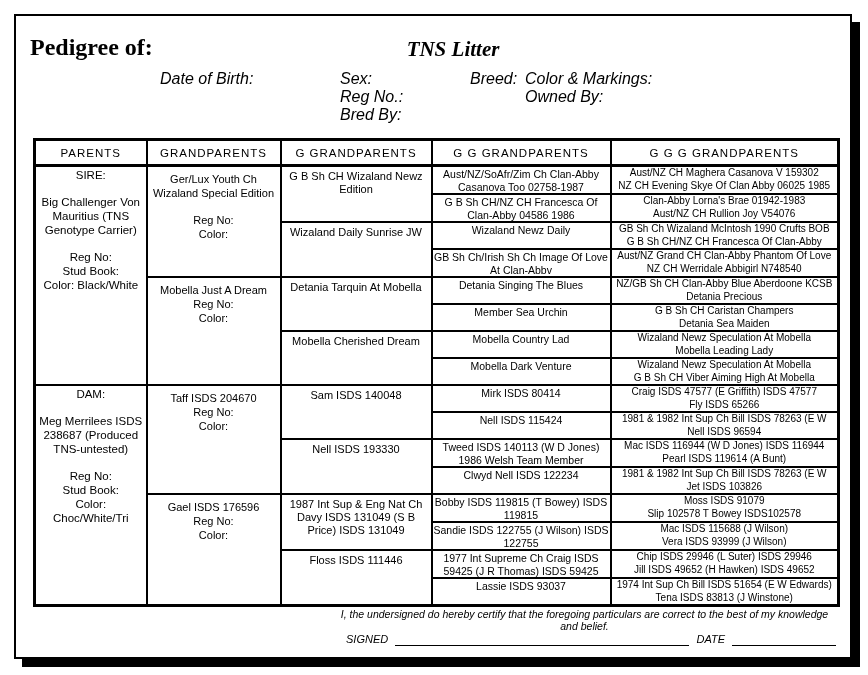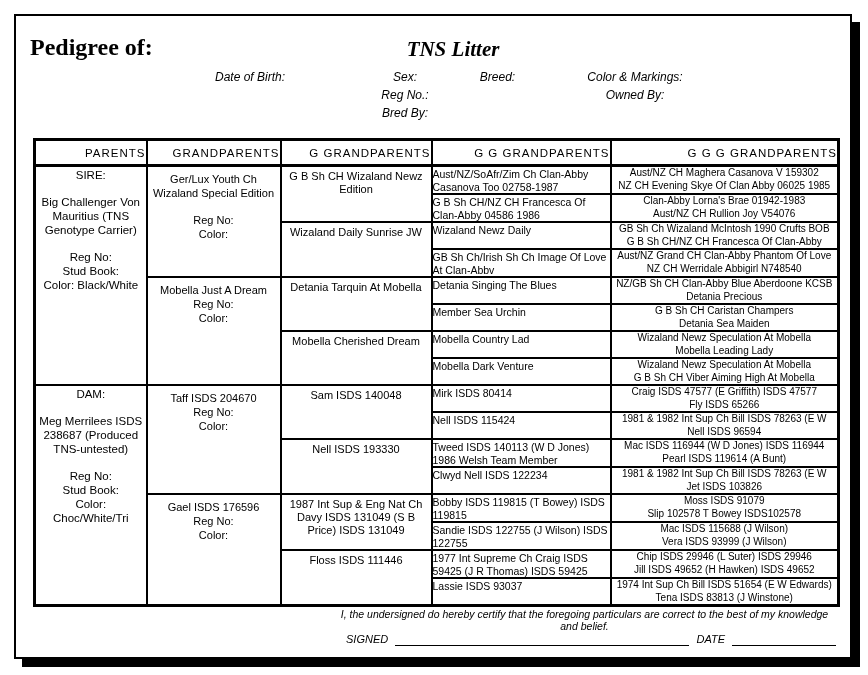--- a/index.html
+++ b/index.html
@@ -8,38 +8,38 @@
   .frame{position:absolute;left:14px;top:14px;width:834px;height:641px;border:2px solid #000;
          background:#fff;box-shadow:8px 8px 0 #000;}
 
   
   .title-label{position:absolute;left:14px;top:18px;font-family:"Liberation Serif",serif;
                font-weight:bold;font-size:24px;}
   .title-value{position:absolute;left:20px;top:21px;width:834px;text-align:center;
                font-family:"Liberation Serif",serif;font-style:italic;font-weight:bold;font-size:21px;}
   .info{position:absolute;left:144px;top:54px;display:grid;
         grid-template-columns:180px 130px 55px 220px;grid-auto-rows:18px;
-        font-size:12px;font-style:italic;text-align:center;}
+        font-size:16px;font-style:italic;}
   .info .val{font-style:normal;}
 
   
   table.pedigree{position:absolute;left:17px;top:122px;width:804px;border-collapse:collapse;
                  table-layout:fixed;border:3px solid #000;}
   .pedigree th,.pedigree td{border:2px solid #000;padding:0;}
   .pedigree th{height:23px;font-weight:normal;font-size:11.5px;letter-spacing:1px;
-               border-bottom:3px solid #000;text-align:right;}
+               border-bottom:3px solid #000;}
   .pedigree tr.leaf{height:27px;}
   td.c1{vertical-align:top;text-align:center;font-size:11.5px;line-height:14px;padding:1px 2px;}
   td.c1 .role{text-align:center;}
   td.c1 .pname{margin-top:13px;}
   td.c1 .pdetails{margin-top:13px;}
   td.c2{vertical-align:top;text-align:center;font-size:11px;line-height:14px;padding-top:5px;}
   td.c2 .mb{margin-bottom:13px;}
   td.c3{vertical-align:top;text-align:center;font-size:11px;line-height:13px;padding-top:3px;}
-  td.c4{vertical-align:top;font-size:10.5px;line-height:12.5px;padding-top:1px;}
+  td.c4{vertical-align:top;text-align:center;font-size:10.5px;line-height:12.5px;padding-top:1px;}
   td.c5{vertical-align:top;text-align:center;font-size:10px;line-height:12.5px;padding:0 2px;}
   td.c5 div{white-space:nowrap;overflow:hidden;}
 
   
   .cert{position:absolute;left:321px;top:592px;width:495px;text-align:center;
         font-style:italic;font-size:10.5px;}
   .sign-row{position:absolute;left:330px;top:614px;width:490px;display:flex;align-items:flex-end;
             font-style:italic;font-size:11px;column-gap:7px;}
   .sign-row .lbl{padding-bottom:1px;}
   .sig-line{flex:1;height:15px;border-bottom:1px solid #000;}

